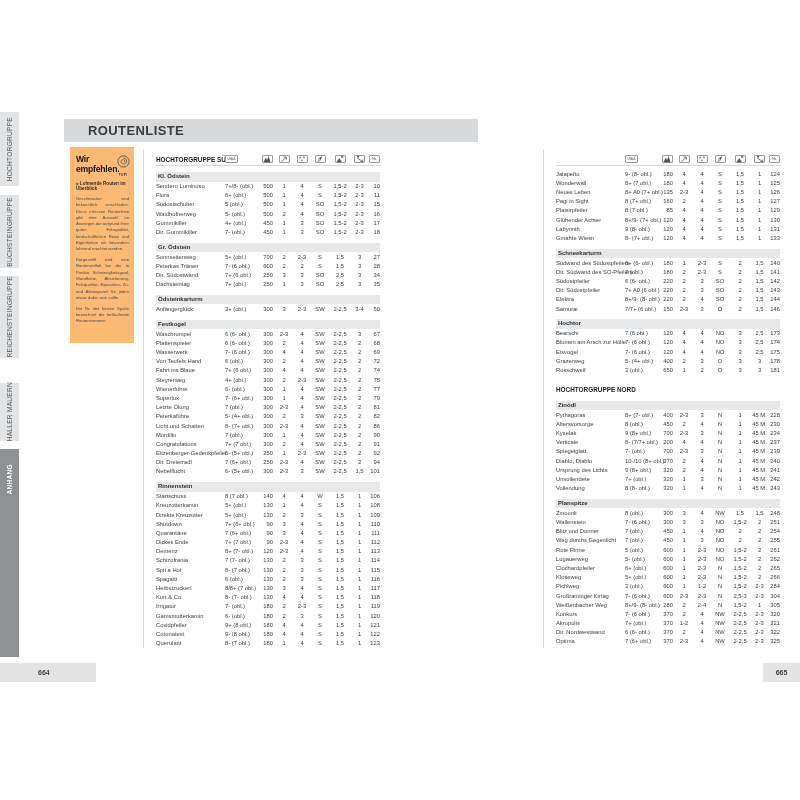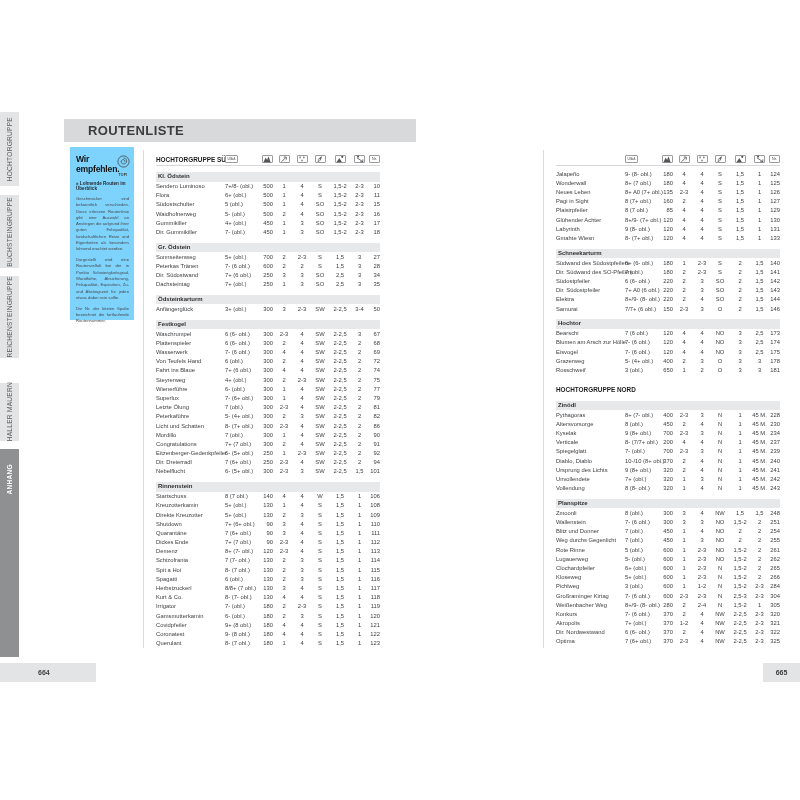--- a/index.html
+++ b/index.html
@@ -6,26 +6,26 @@
   .canvas{position:relative;width:800px;height:800px;background:#ffffff;overflow:hidden;
           font-family:"Liberation Sans",sans-serif;color:#3f4144;}
 
   
   .side-tab{position:absolute;left:0;width:19px;display:flex;align-items:center;justify-content:center;}
   .side-tab .lbl{writing-mode:vertical-rl;transform:rotate(180deg);font-size:6.6px;letter-spacing:.25px;
                  color:#5a5c5e;white-space:nowrap;}
   .side-tab.active .lbl{color:#fff;font-weight:bold;}
 
   
-  .titlebar{position:absolute;left:64px;top:119px;width:352px;height:23px;background:#d8d9da;
+  .titlebar{position:absolute;left:64px;top:119px;width:414px;height:23px;background:#d8d9da;
             font-weight:bold;font-size:13px;line-height:23px;padding-left:24px;box-sizing:border-box;
             color:#3b3c3e;letter-spacing:.4px;}
 
   
-  .infobox{position:absolute;left:70px;top:147px;width:64px;height:173px;background:#7dd3fc;
+  .infobox{position:absolute;left:70px;top:147px;width:64px;height:196px;background:#fdba74;
            box-sizing:border-box;padding:7px 5px 5px 6px;}
   .info-title{font-weight:bold;font-size:8.6px;color:#141414;letter-spacing:-.2px;margin-bottom:7px;}
   .topo-badge{position:absolute;top:7px;right:4px;width:14px;text-align:center;}
   .topo-badge .bl{font-size:3.4px;font-weight:bold;color:#333;letter-spacing:.3px;margin-top:.5px;}
   .info-sub{font-weight:bold;font-size:4.6px;color:#2a2b2d;margin-bottom:5px;}
   .infobox p{font-size:4.2px;line-height:1.5;color:#48494b;margin:0 0 4.5px;text-align:justify;}
 
   
   .vline{position:absolute;top:150px;width:1px;height:498px;background:#d9dadb;}
 

